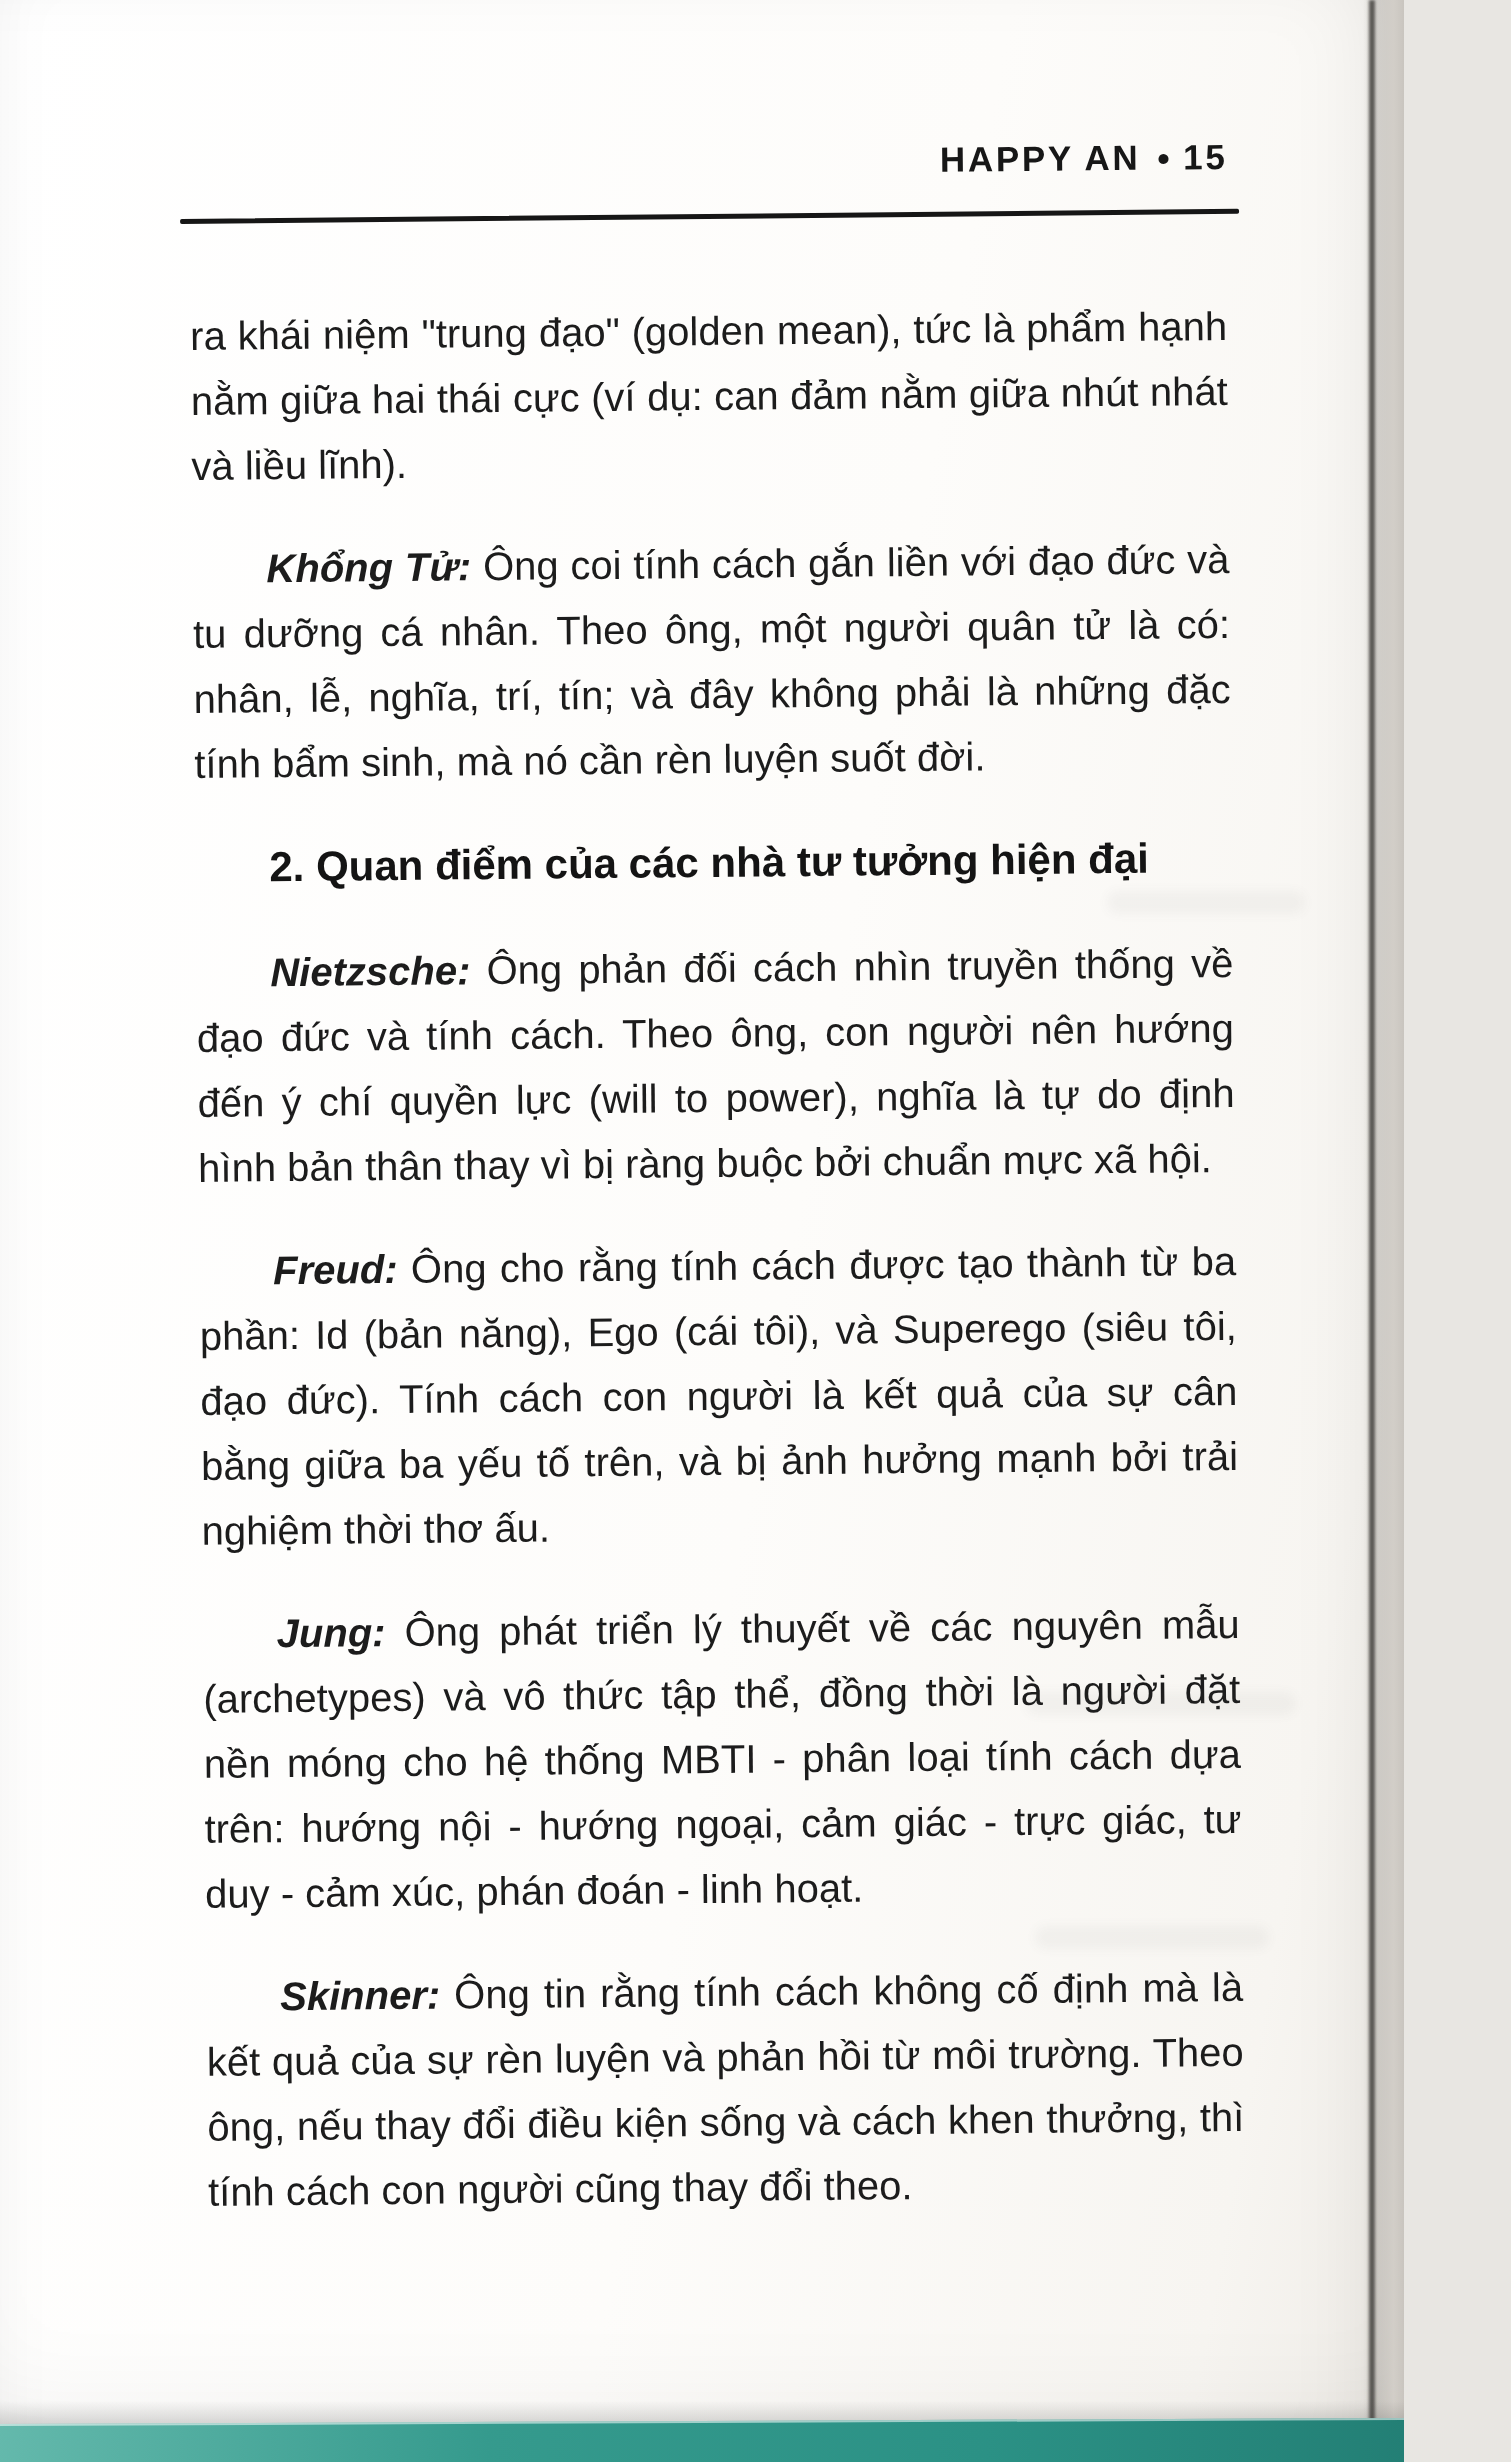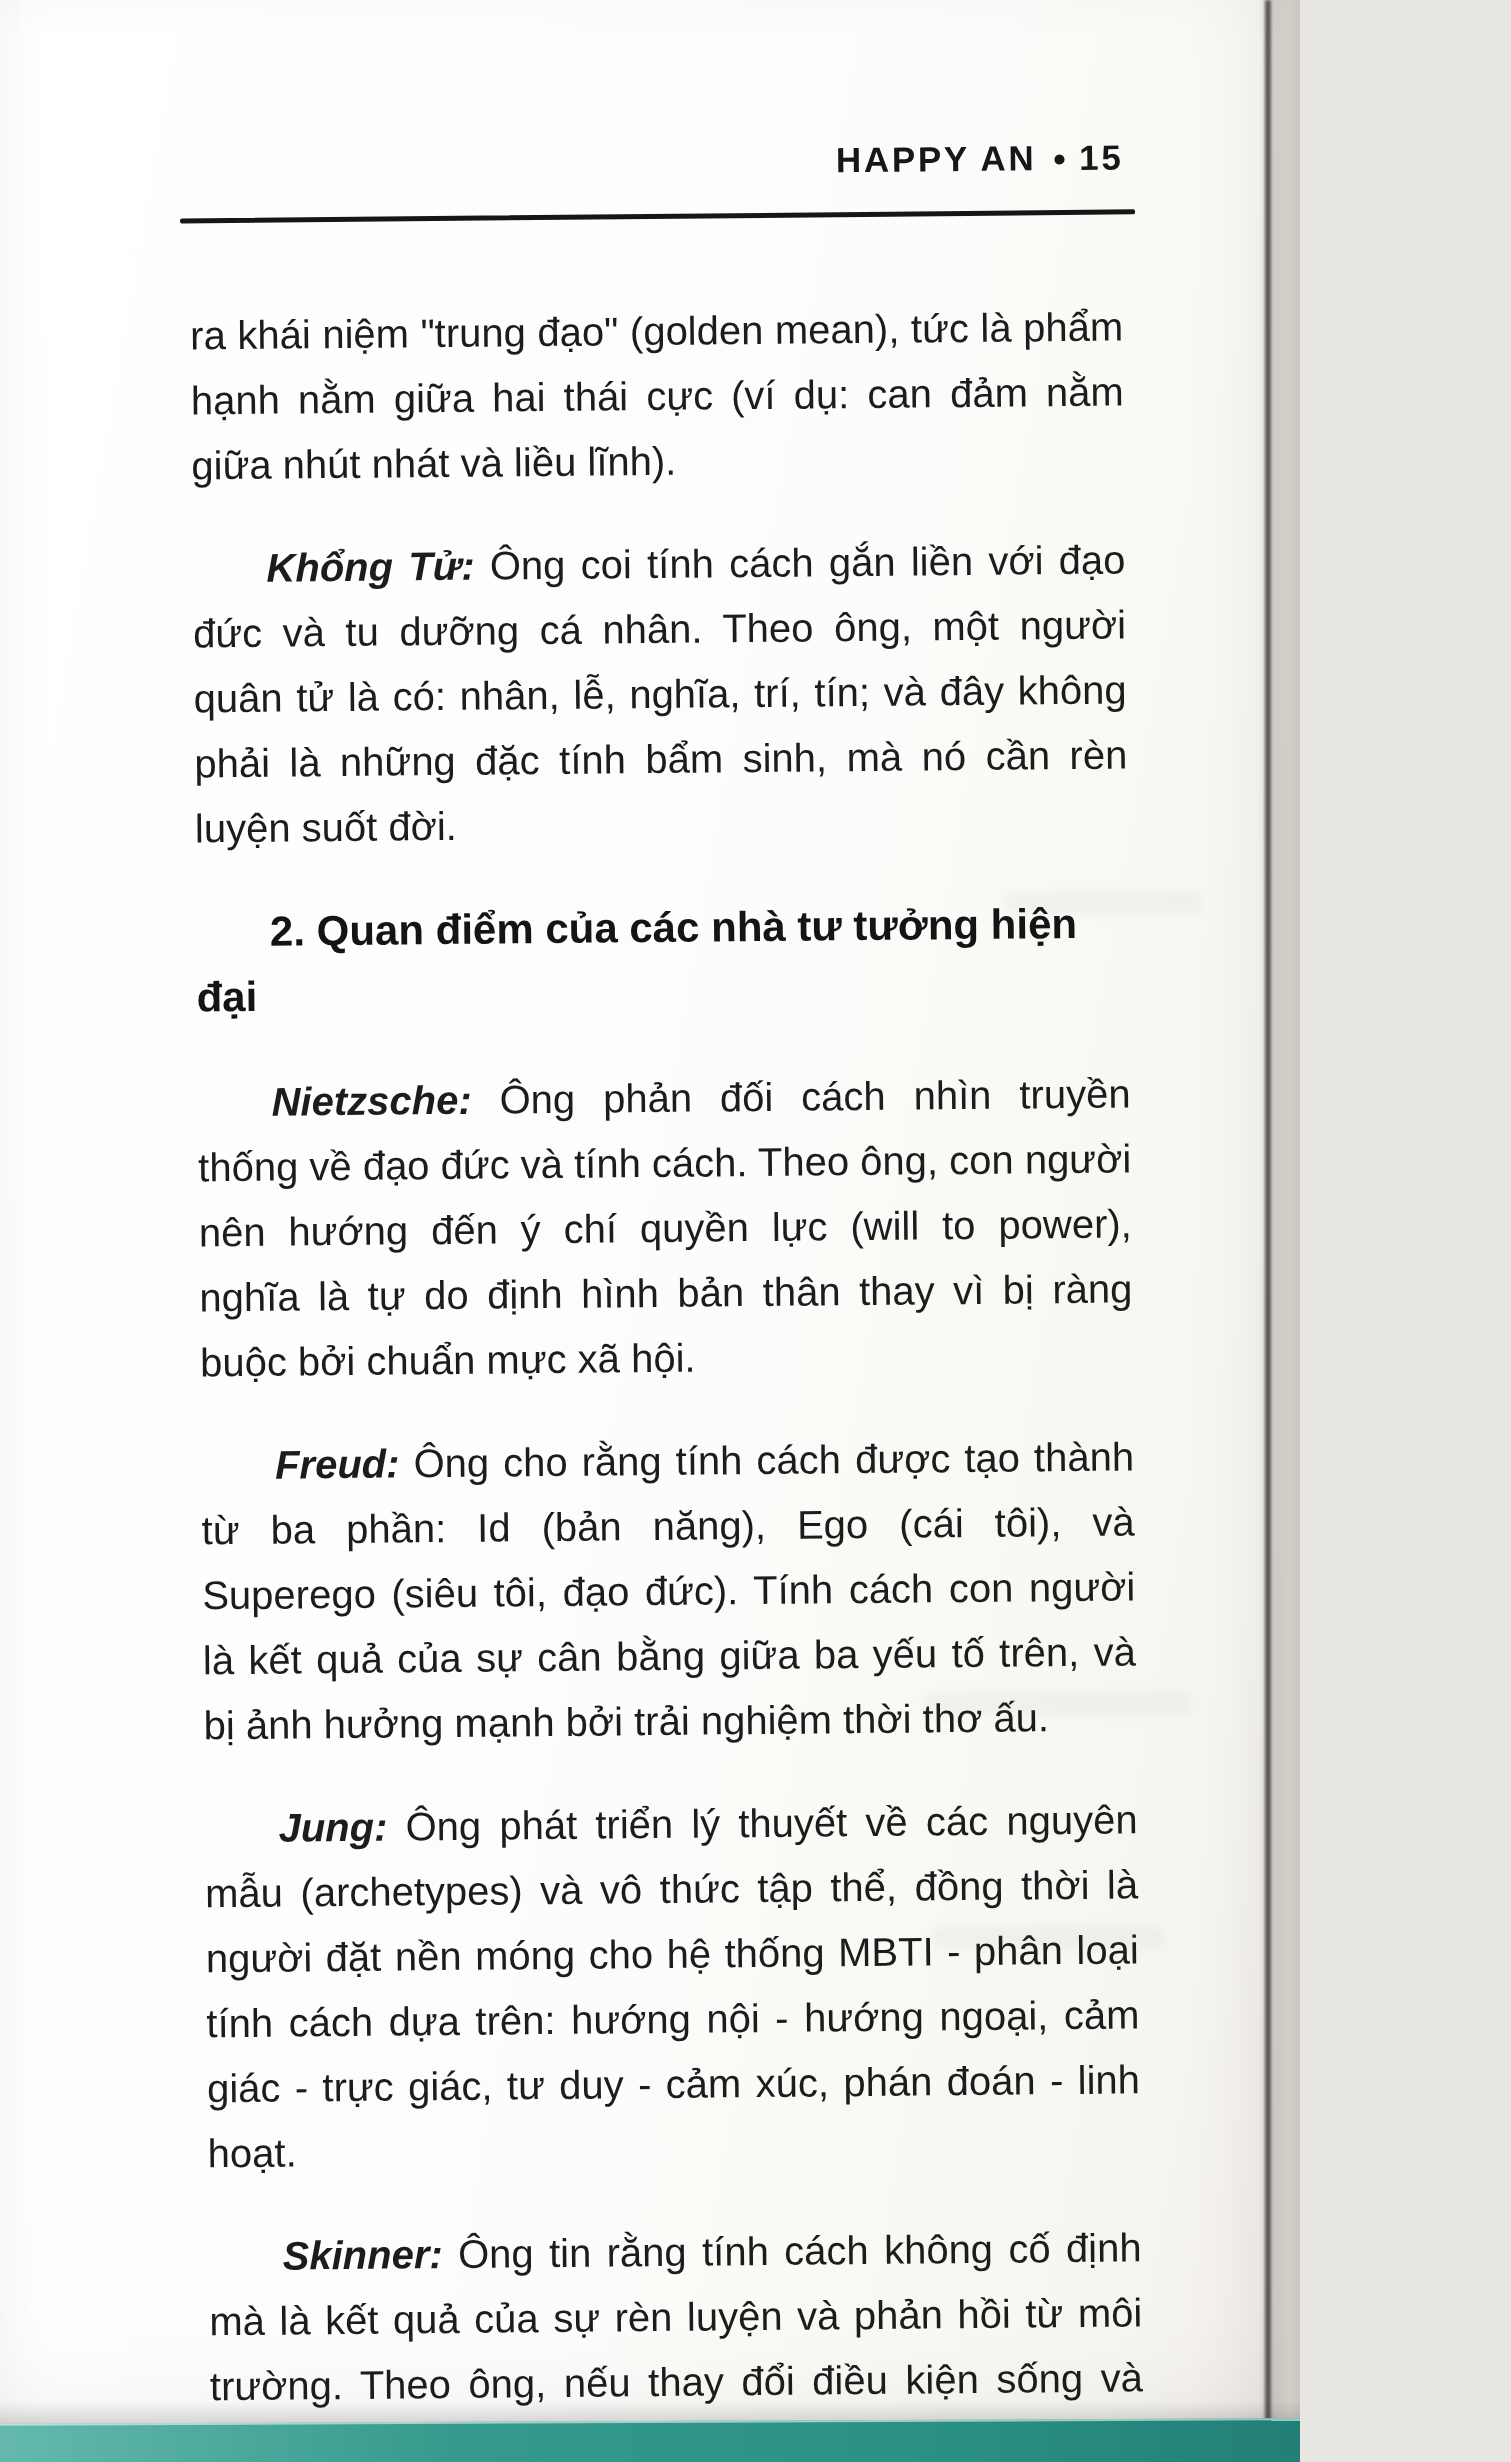--- a/index.html
+++ b/index.html
@@ -9,21 +9,21 @@
     background: #e8e6e2;
   }
   body {
     width: 1512px;
     height: 2462px;
     overflow: hidden;
     font-family: "Liberation Sans", "DejaVu Sans", sans-serif;
   }
   .page {
     position: relative;
-    width: 1300px;
+    width: 1404px;
     height: 2462px;
     background: linear-gradient(100deg, #ffffff 0%, #fdfcfa 55%, #f7f5f1 88%, #efece7 100%);
     box-shadow: inset 45px 0 72px -54px rgba(0,0,0,0.05),
                 inset -72px 0 99px -54px rgba(0,0,0,0.10),
                 inset 0 -108px 126px -81px rgba(0,0,0,0.08);
     overflow: hidden;
     color: #1b1b1b;
   }
 
   

